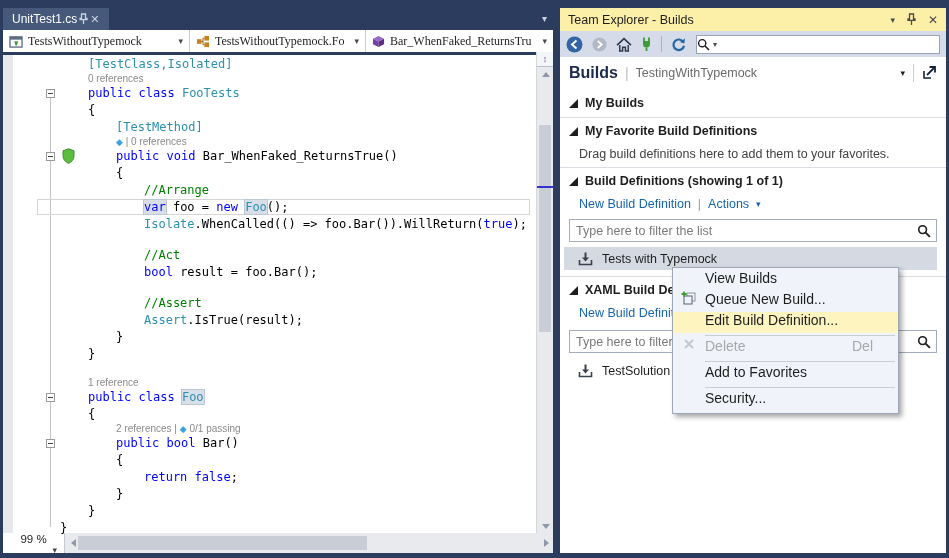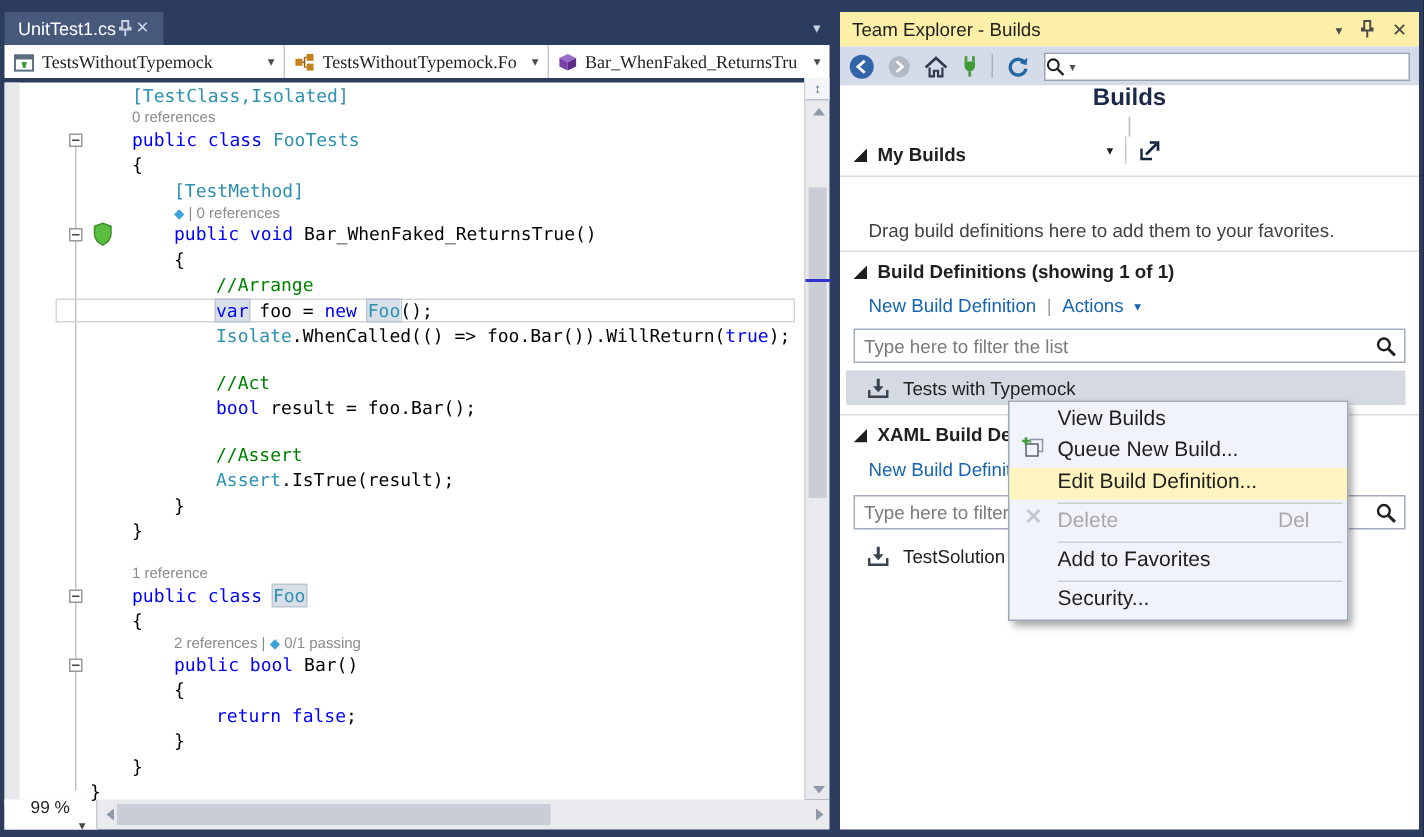--- a/index.html
+++ b/index.html
@@ -61,21 +61,21 @@
   .te-title{ height:23px; background:#FCF0A8; display:flex; align-items:center; padding:0 8px; font-size:12.5px; }
   .te-title-icons{ margin-left:auto; display:flex; align-items:center; gap:12px; color:#4A4A4A; }
   .te-title-caret{ font-size:9px; }
   .te-title-close{ font-size:12px; }
   .te-toolbar{ height:26px; background:#D5DBE8; display:flex; align-items:center; padding:0 6px; gap:9px; }
   .tb-sep{ width:1px; height:16px; background:#A9B2C4; }
   .searchbox{ height:19px; background:#fff; border:1px solid #98A3B5; display:flex; align-items:center; flex:1; margin-left:1px; padding-right:4px; }
   .searchbox input{ border:0; outline:0; flex:1; font-size:12px; padding:0 5px; font-family:"Liberation Sans",sans-serif; color:#1E1E1E; min-width:0; }
   .searchbox input::placeholder{ color:#7A7A7A; opacity:1; }
   .sb-caret{ font-size:8px; color:#4A4A4A; margin-left:3px; }
-  .te-header{ height:31px; display:flex; align-items:center; padding:0 9px; background:#fff;flex-direction:column; }
+  .te-header{ height:31px; display:flex; align-items:center; padding:0 9px; background:#fff; }
   .te-h-title{ font-size:16px; font-weight:bold; color:#1B2A4A; }
   .te-h-sep{ color:#C0C0C0; margin:0 7px; font-size:14px; }
   .te-h-ctx{ color:#6A6A6A; font-size:12.5px; white-space:nowrap; overflow:hidden; flex:1; }
   .te-h-icons{ display:flex; align-items:center; gap:8px; margin-left:6px; }
   .te-h-caret{ font-size:9px; color:#1E1E1E; }
   .te-h-vline{ width:1px; height:18px; background:#C8CCD4; }
   .te-divider{ position:absolute; left:0; right:0; height:1px; background:#DADDE2; }
   .te-sec-h{ position:absolute; left:9px; right:9px; display:flex; align-items:center; gap:7px;
      font-weight:bold; font-size:12.5px; color:#1E1E1E; white-space:nowrap; overflow:hidden; }
   .te-body-text{ position:absolute; left:19px; right:9px; font-size:12.5px; color:#414141; white-space:nowrap; overflow:hidden; }
@@ -295,20 +295,28 @@
     <div class="te-sec-h" style="top:88px">
       <span class="icon">
         <svg width="9" height="9">
             <polygon points="9,0 9,9 0,9" fill="#1E1E1E"></polygon>
           </svg>
       </span>
       <span>My Builds</span>
     </div>
     <div class="te-divider" style="top:109px"></div>
 
+    <div class="te-sec-h" style="top:116px">
+      <span class="icon">
+        <svg width="9" height="9">
+            <polygon points="9,0 9,9 0,9" fill="#1E1E1E"></polygon>
+          </svg>
+      </span>
+      <span>My Favorite Build Definitions</span>
+    </div>
     <div class="te-body-text" style="top:139px">Drag build definitions here to add them to your favorites.</div>
     <div class="te-divider" style="top:159px"></div>
 
     <div class="te-sec-h" style="top:166px">
       <span class="icon">
         <svg width="9" height="9">
             <polygon points="9,0 9,9 0,9" fill="#1E1E1E"></polygon>
           </svg>
       </span>
       <span>Build Definitions (showing 1 of 1)</span>

